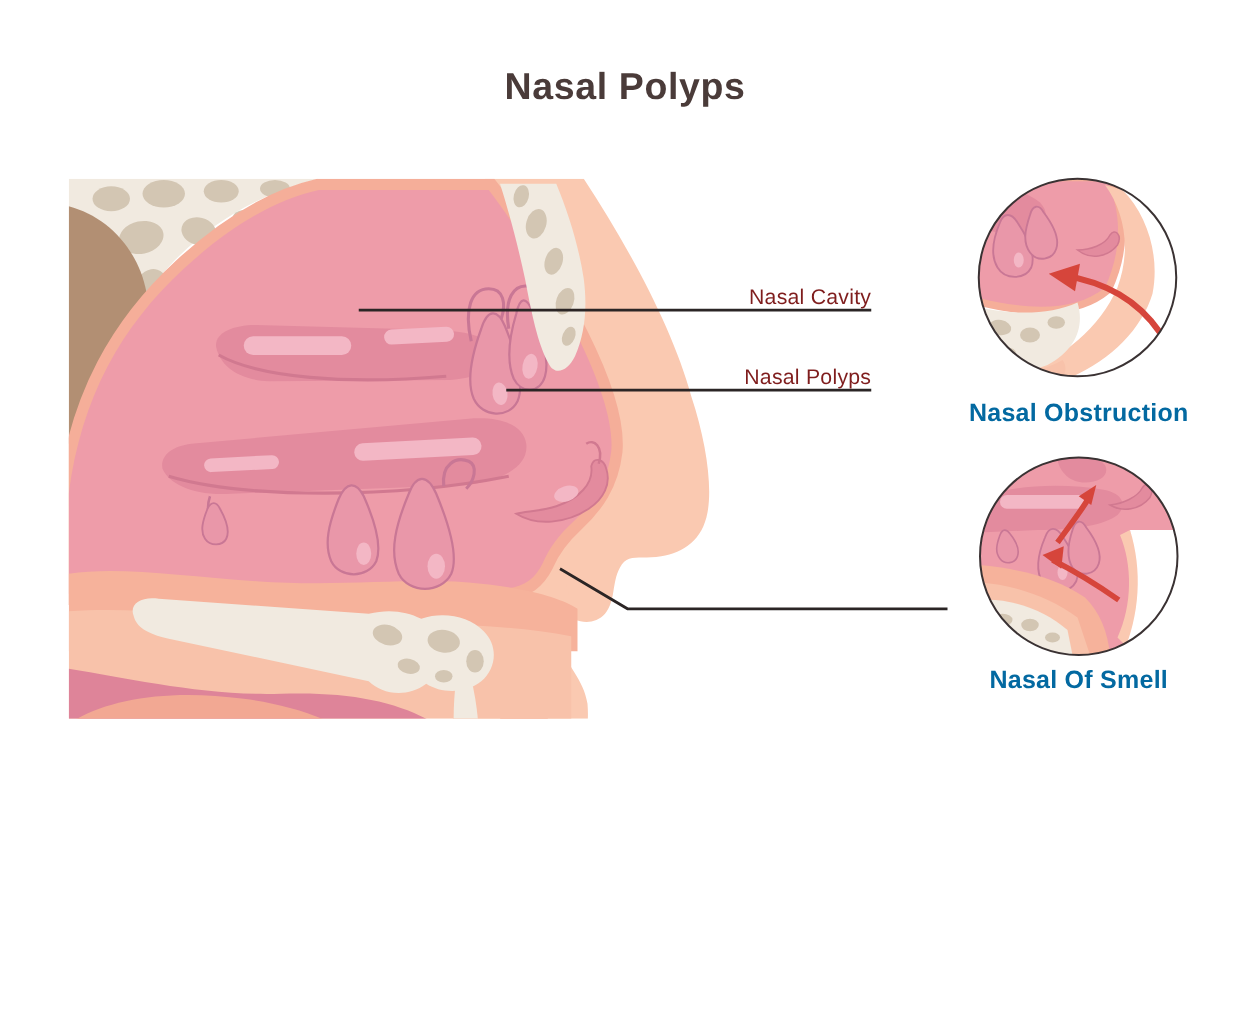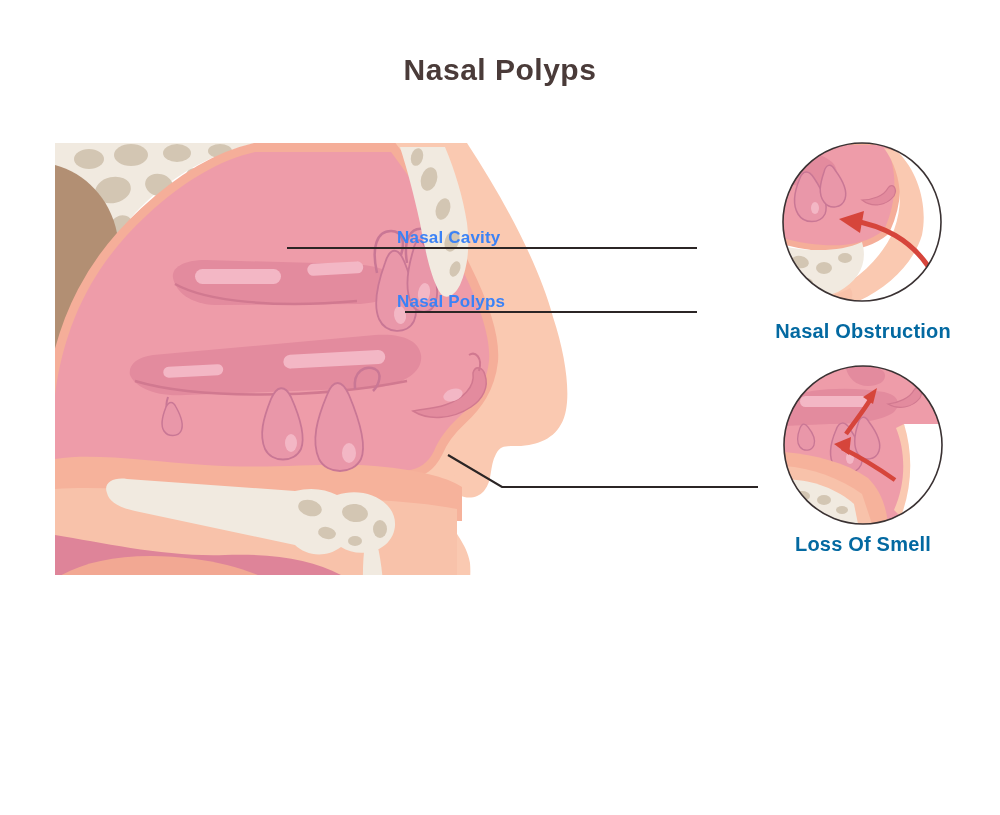--- a/index.html
+++ b/index.html
@@ -6,22 +6,22 @@
   #stage{
     position:relative;width:1000px;height:575px;background:#ffffff;overflow:hidden;
     font-family:"Liberation Sans","DejaVu Sans",sans-serif;
   }
   #diagram-svg{position:absolute;left:0;top:0;}
   .title{
     position:absolute;top:53px;left:0;width:1000px;text-align:center;
     font-size:30px;font-weight:700;color:#4a3b39;letter-spacing:.5px;
   }
   .annotation{
-    position:absolute;font-size:17px;font-weight:700;color:#3b82f6;
-    letter-spacing:.2px;width:300px;
+    position:absolute;font-size:17px;font-weight:400;color:#7f1d1d;
+    letter-spacing:.2px;text-align:right;width:300px;
   }
   .ann-cavity{left:397px;top:228px;}
   .ann-polyps{left:397px;top:292px;}
   .ann-vestibule{left:457px;top:463px;}
   .symptom-label{
     position:absolute;left:733px;width:260px;text-align:center;
     font-size:20px;font-weight:700;color:#0369a1;letter-spacing:.2px;
   }
   .sym-1{top:320px;}
   .sym-2{top:533px;}
@@ -274,14 +274,14 @@
     <circle cx="862" cy="655" r="79" fill="none" stroke="#3a3233" stroke-width="1.6"></circle>
   </g>
 </svg>
 
   <div class="title">Nasal Polyps</div>
 
   <div class="annotation ann-cavity">Nasal Cavity</div>
   <div class="annotation ann-polyps">Nasal Polyps</div>
 
   <div class="symptom-label sym-1">Nasal Obstruction</div>
-  <div class="symptom-label sym-2">Loss Of Smell</div>
+  <div class="symptom-label sym-2">Nasal Of Smell</div>
 </div>
 
 </body></html>

